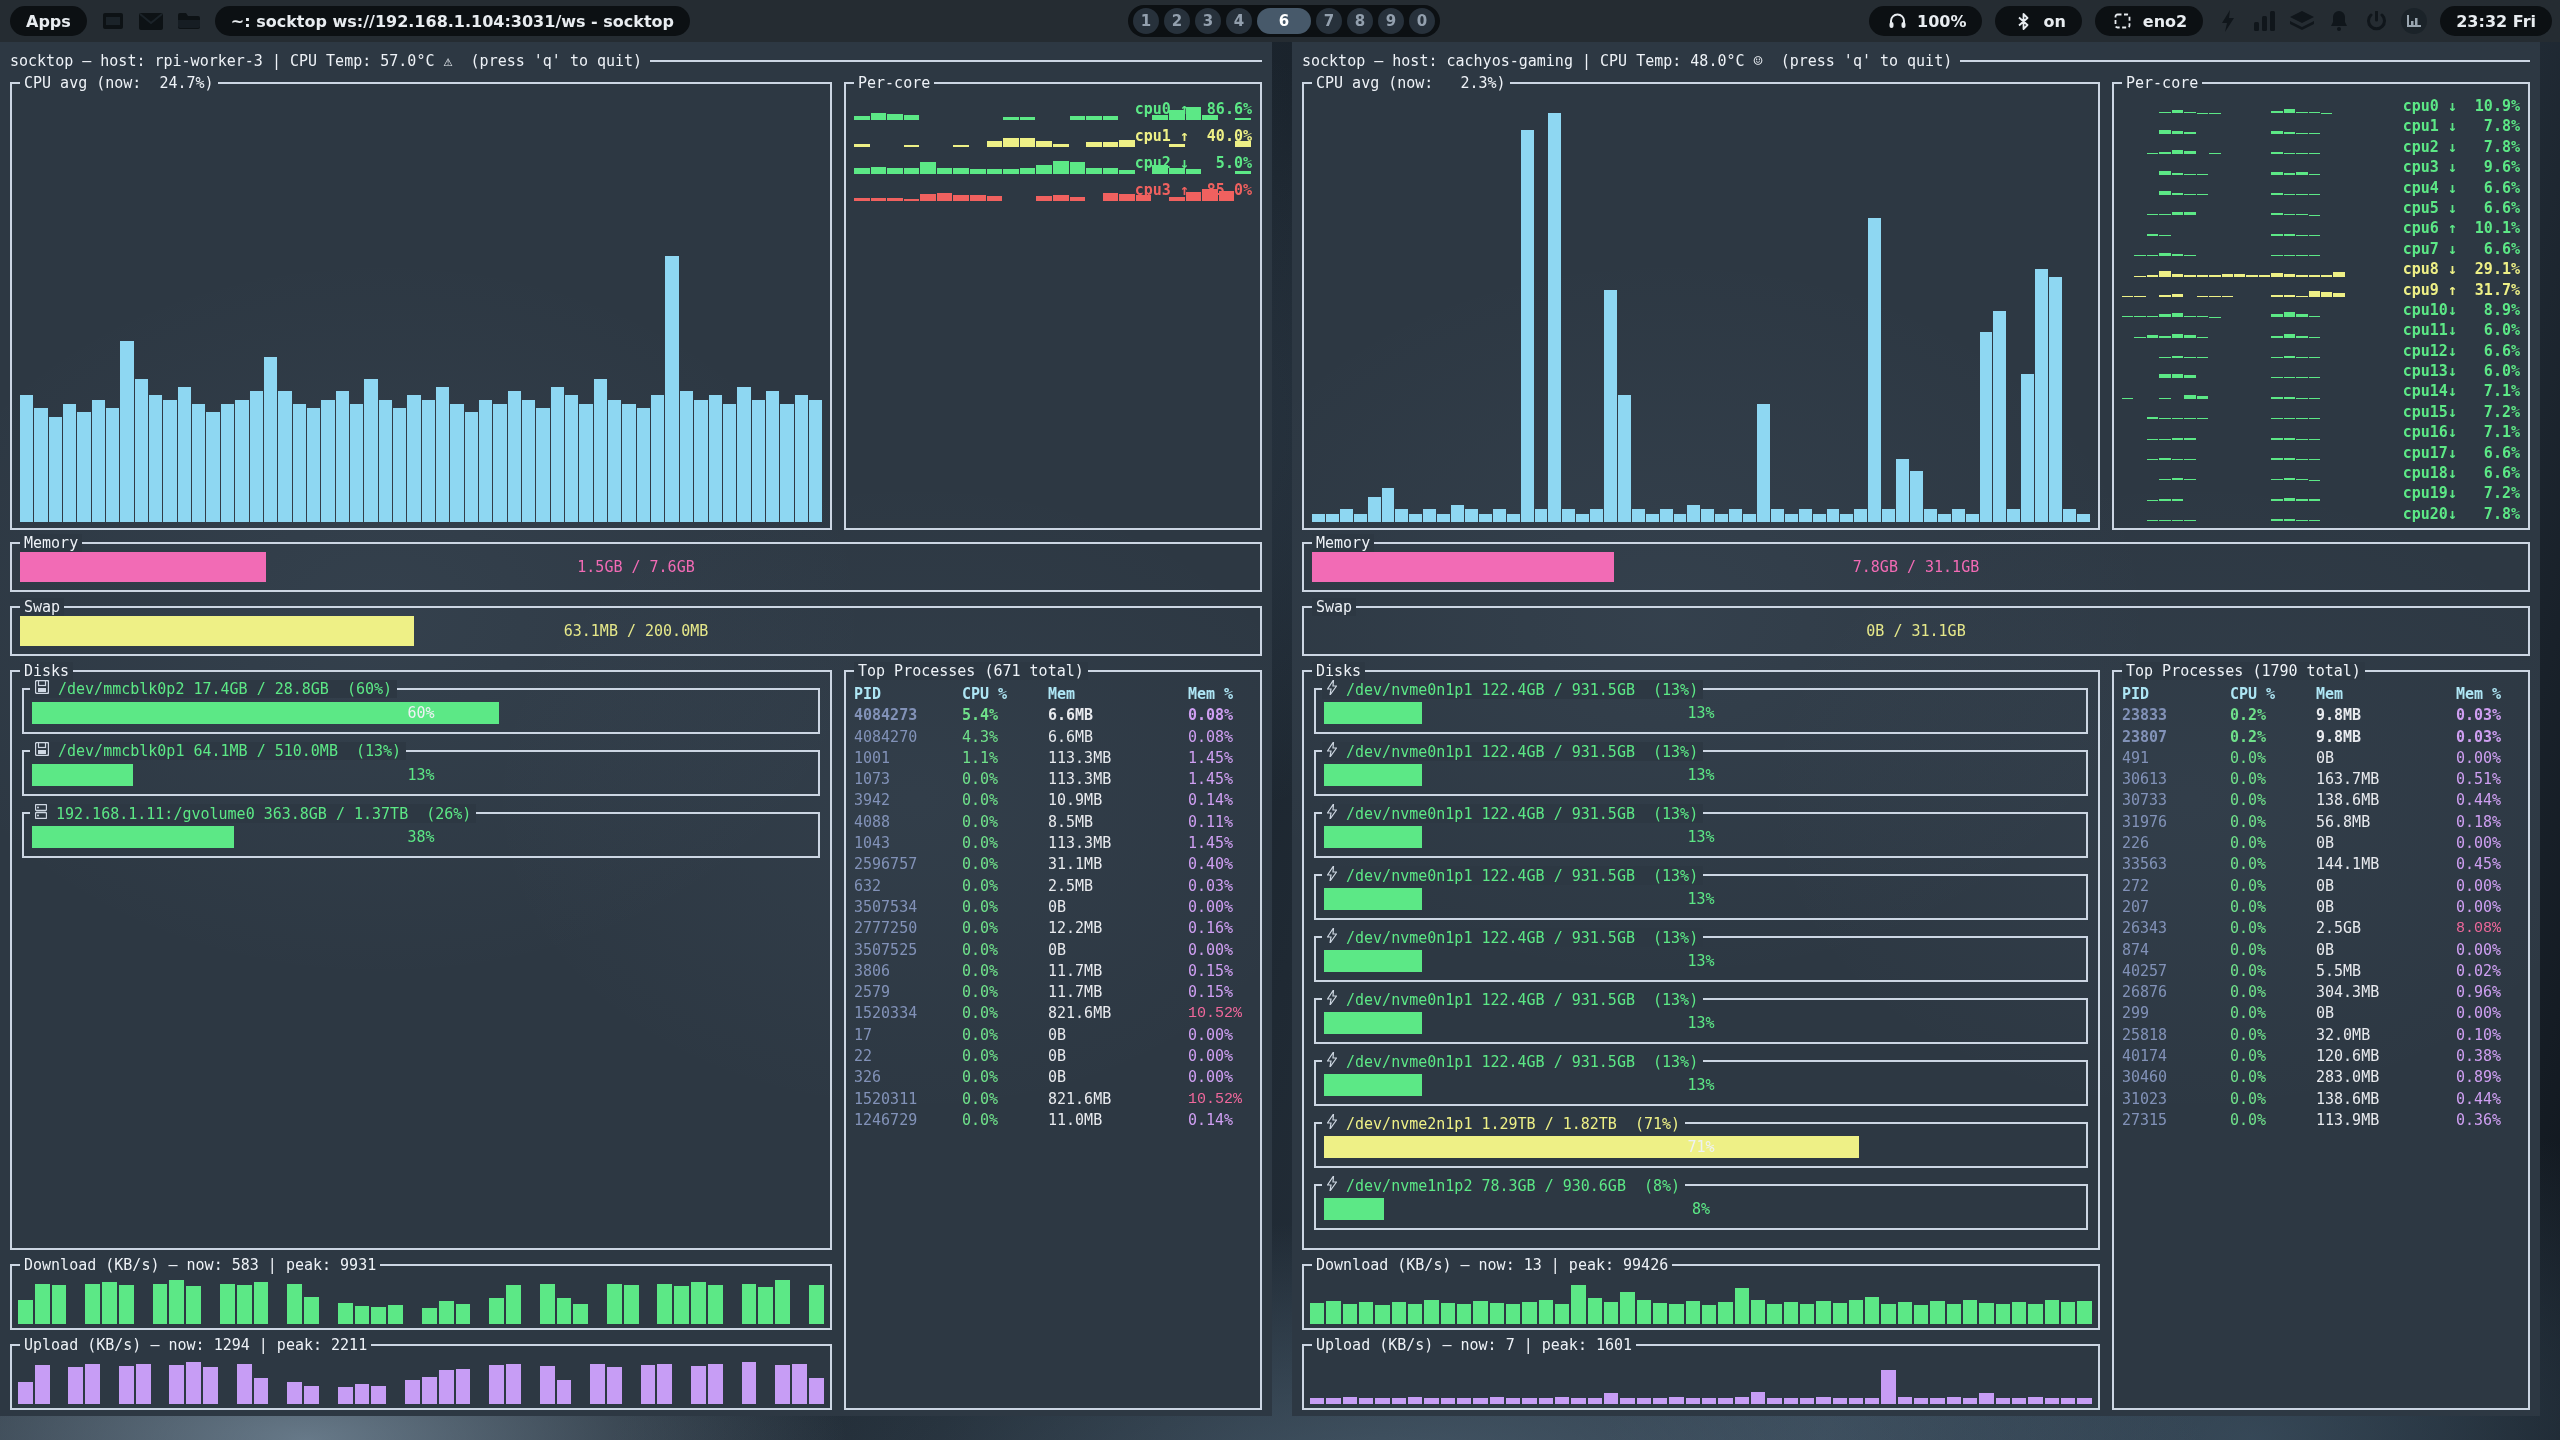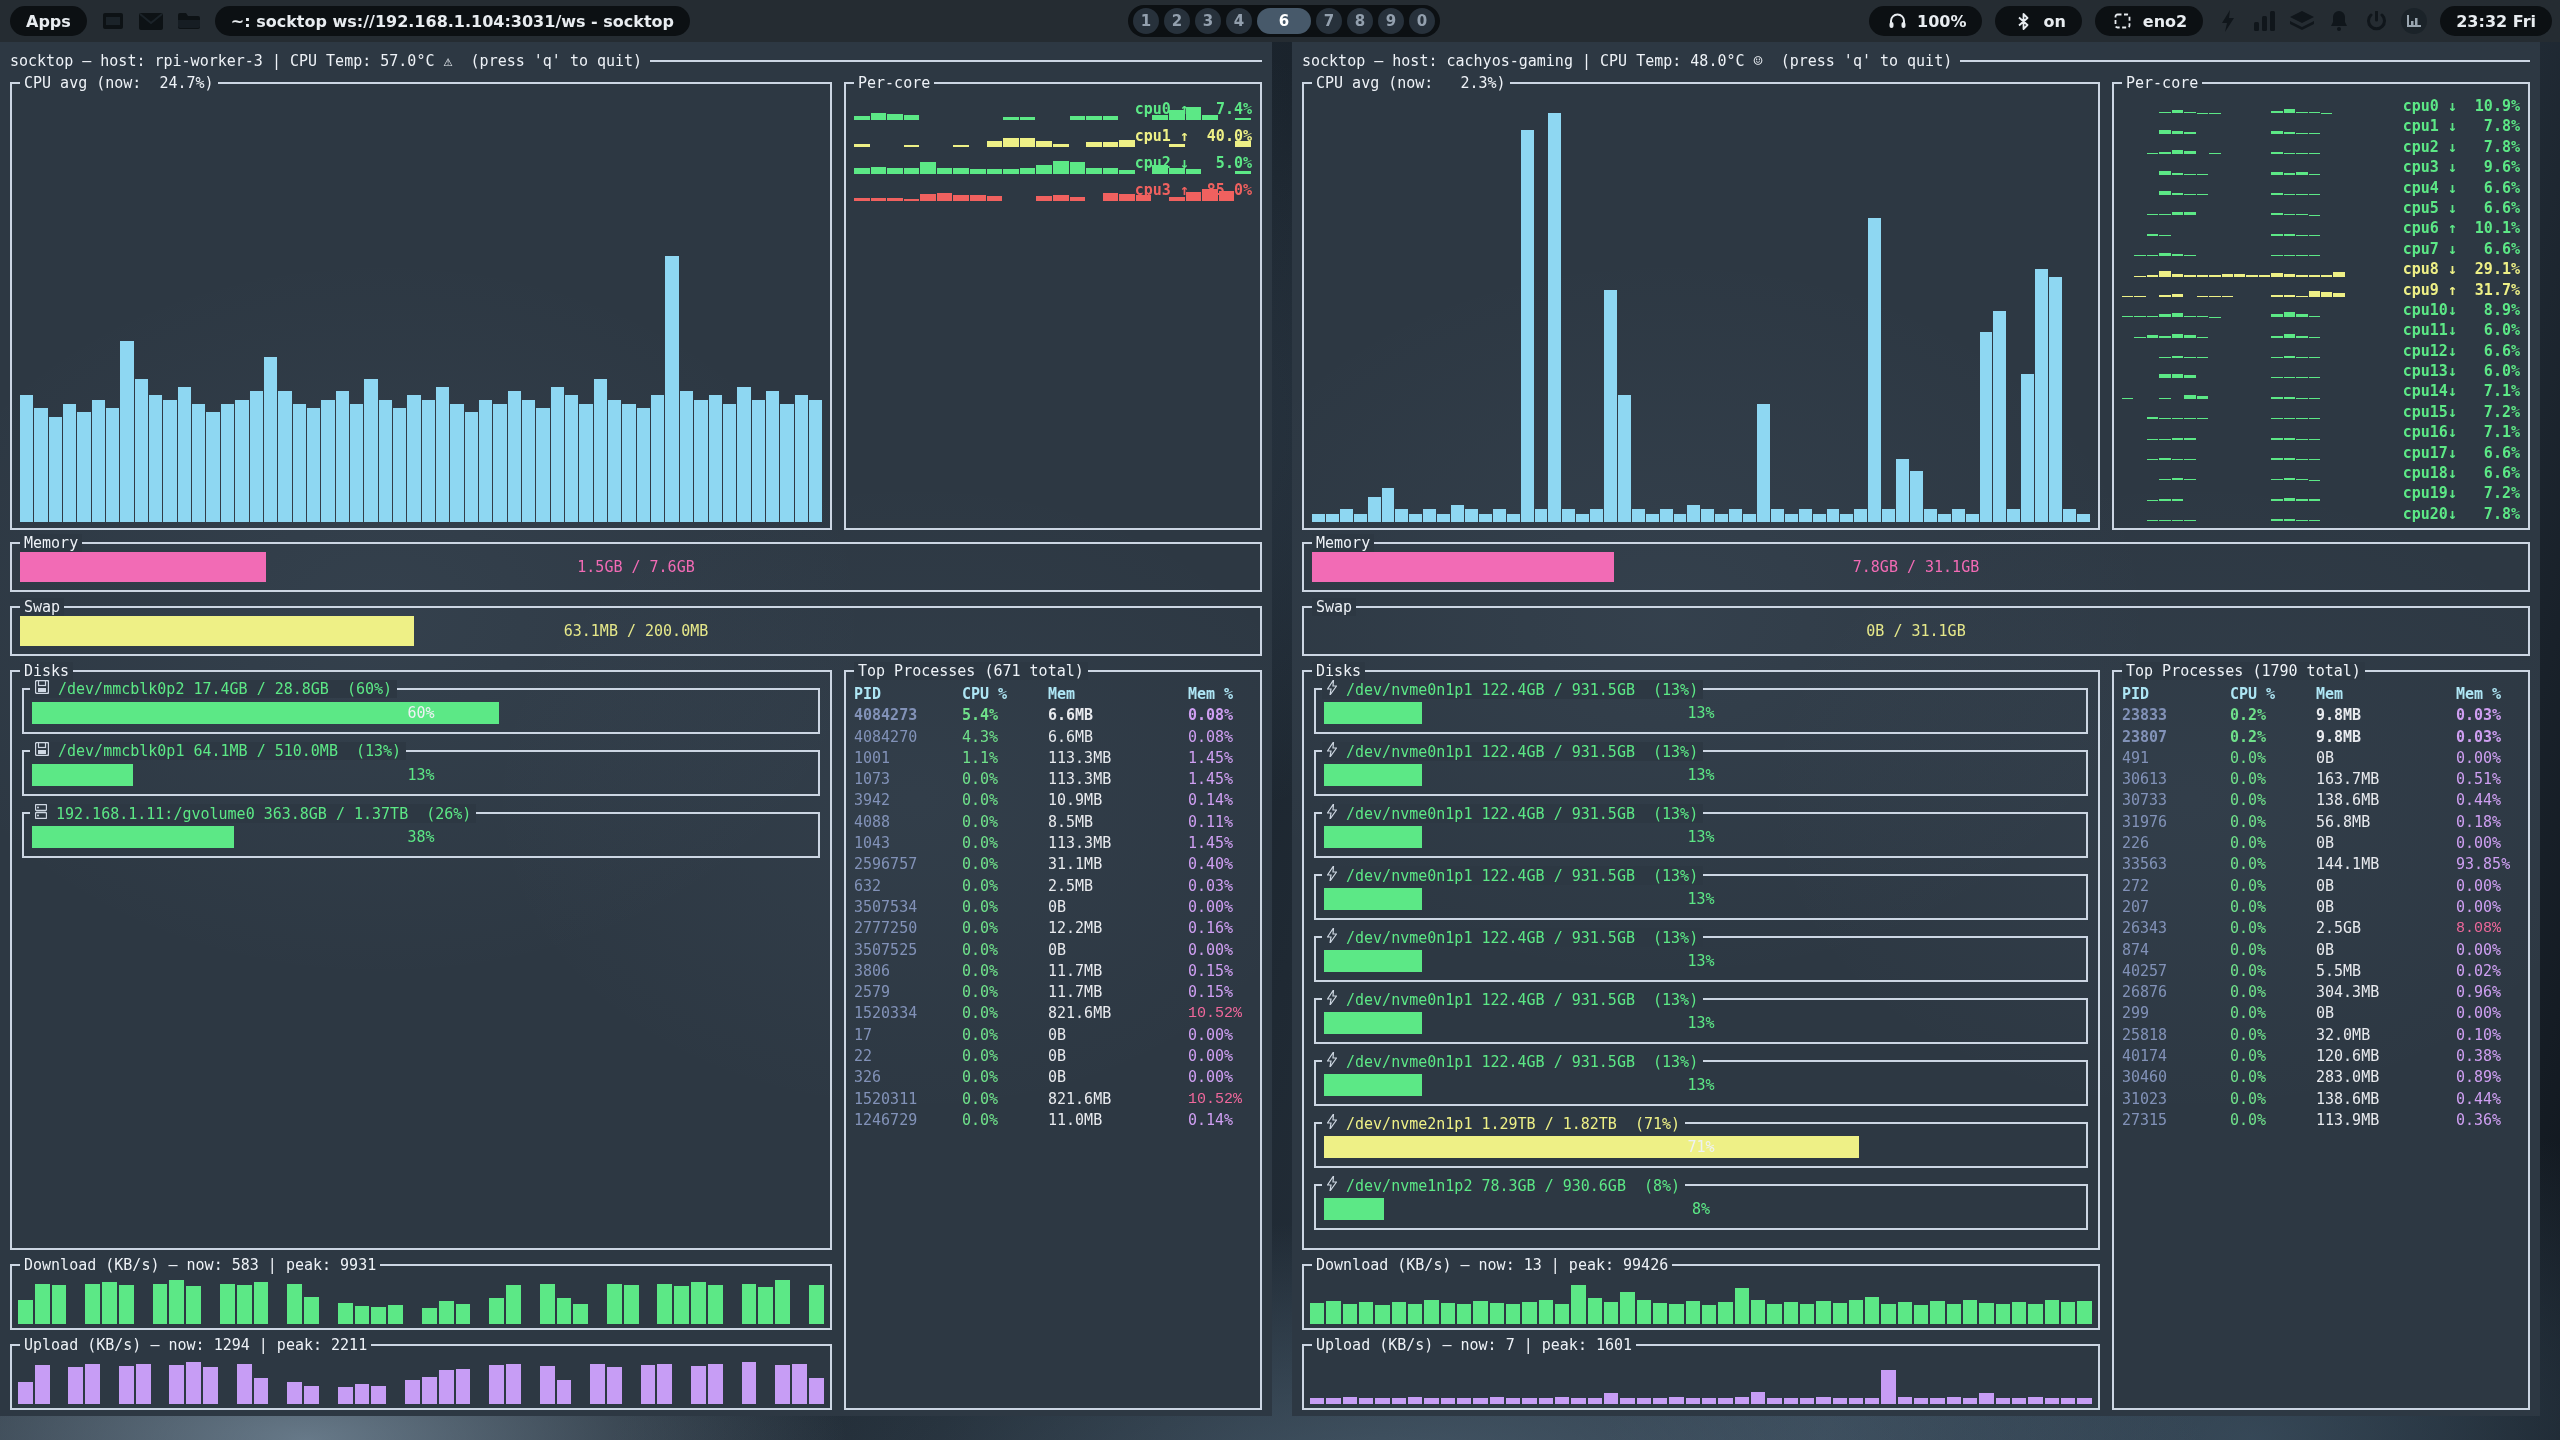--- a/index.html
+++ b/index.html
@@ -349,21 +349,21 @@
               <span style="height: 22%;"></span>
               <span style="height: 50%;"></span>
               <span style="height: 60%;"></span>
               <span style="height: 25%;"></span>
               <span style="height: 0%;"></span>
               <span style="height: 10%;"></span>
             </div>
             <div class="core-label">
               <span class="core-name">cpu0</span>
               <span class="core-arrow">↑</span>
-              <span class="core-pct">7.4%</span>
+              <span class="core-pct">86.6%</span>
             </div>
           </div>
 
           <div class="core-row yellow">
             <div class="spark">
               <span style="height: 15%;"></span>
               <span style="height: 0%;"></span>
               <span style="height: 0%;"></span>
               <span style="height: 8%;"></span>
               <span style="height: 0%;"></span>
@@ -1804,21 +1804,21 @@
             <span class="c-pid">226</span>
             <span class="c-cpu">0.0%</span>
             <span class="c-mem">0B</span>
             <span class="c-mpct">0.00%</span>
           </div>
 
           <div class="proc-row">
             <span class="c-pid">33563</span>
             <span class="c-cpu">0.0%</span>
             <span class="c-mem">144.1MB</span>
-            <span class="c-mpct">93.85%</span>
+            <span class="c-mpct">0.45%</span>
           </div>
 
           <div class="proc-row">
             <span class="c-pid">272</span>
             <span class="c-cpu">0.0%</span>
             <span class="c-mem">0B</span>
             <span class="c-mpct">0.00%</span>
           </div>
 
           <div class="proc-row">

